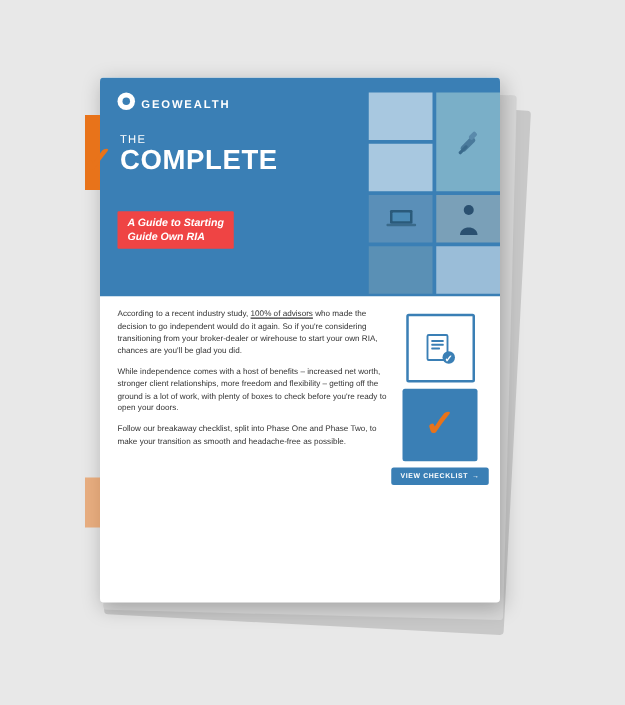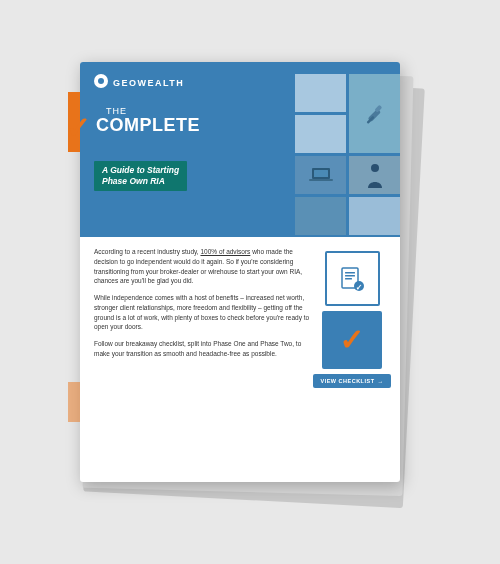--- a/index.html
+++ b/index.html
@@ -94,34 +94,34 @@
       text-transform: uppercase;
     }
 
     .header-the {
       color: white;
       font-size: 9px;
       font-weight: 400;
       letter-spacing: 1px;
       text-transform: uppercase;
       margin-bottom: 0px;
-      margin-left: 12px;
+      margin-left: 2px;
     }
     .header-title {
       color: white;
-      font-size: 18px;
+      font-size: 22px;
       font-weight: 900;
       line-height: 1.05;
       text-transform: uppercase;
       letter-spacing: 0.5px;
       margin-left: 2px;
     }
 
     .header-subtitle-box {
-      background: #0f766e;
+      background: #ef4444;
       margin-top: 7px;
       padding: 4px 8px;
       display: inline-block;
       border-radius: 1px;
     }
     .header-subtitle {
       color: white;
       font-size: 8.5px;
       font-weight: 600;
       font-style: italic;
@@ -279,21 +279,21 @@
 
       <div style="max-width: 175px;">
         <div class="header-the">The</div>
         <div class="header-title">
           <span>Complete</span><br>
           <br>
         </div>
         <div class="header-subtitle-box">
           <div class="header-subtitle">
             <span>A Guide to Starting</span><br>
-            <span>Phase Own RIA</span>
+            <span>Guide Own RIA</span>
           </div>
         </div>
       </div>
 
       <div class="images-grid">
 
         <div class="img-cell img-empty"></div>
         <div class="img-cell blue-light tall" style="background:#7aafc8; display:flex; align-items:center; justify-content:center;">
           <svg width="20" height="22" viewBox="0 0 20 22">
             <rect x="2" y="10" width="14" height="5" rx="2" fill="#4a7a9b" transform="rotate(-45 9 12)"></rect>

